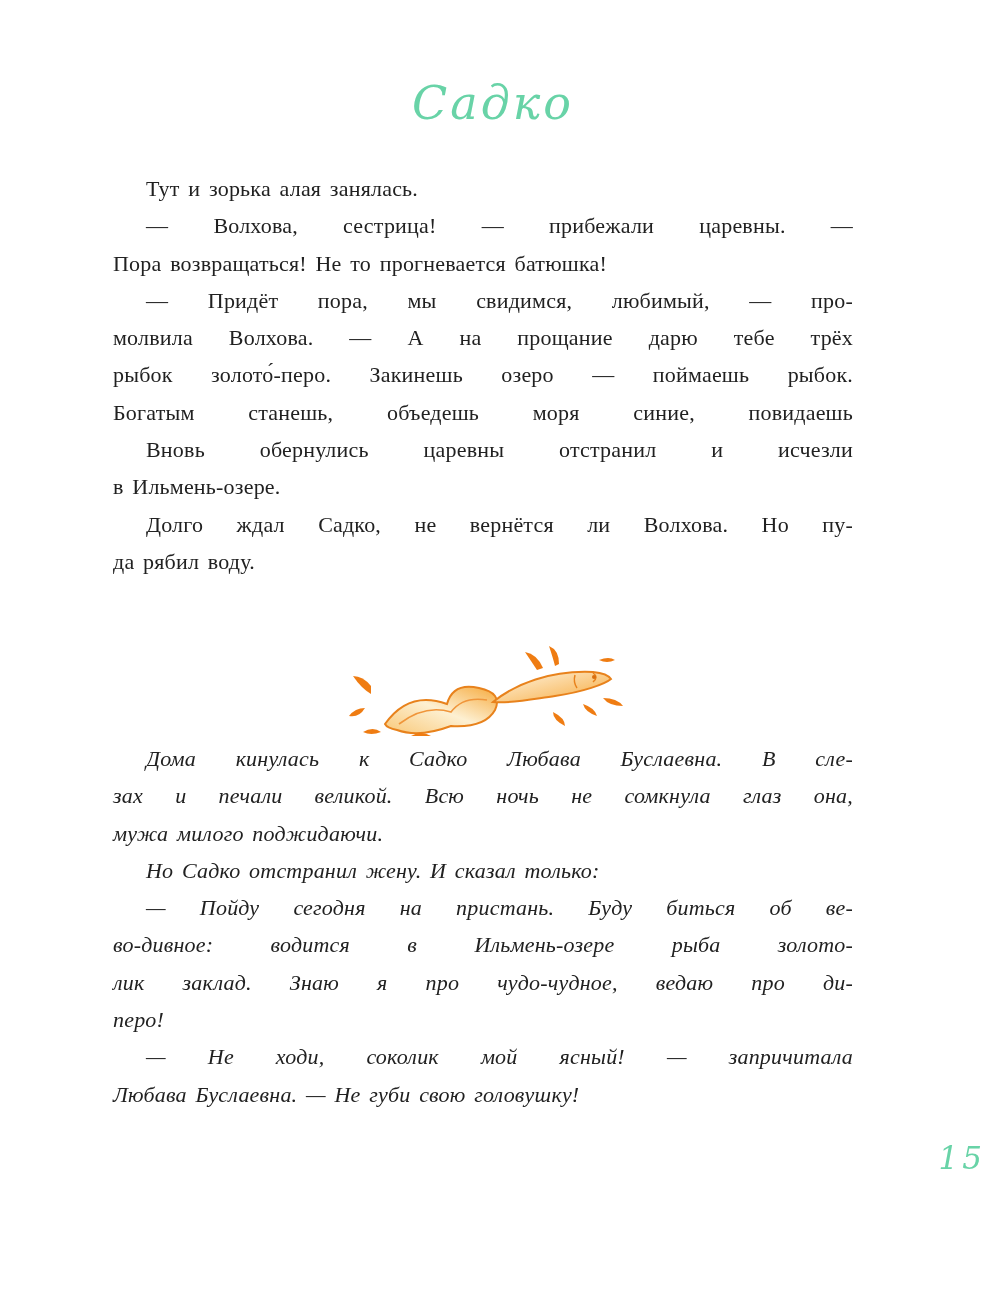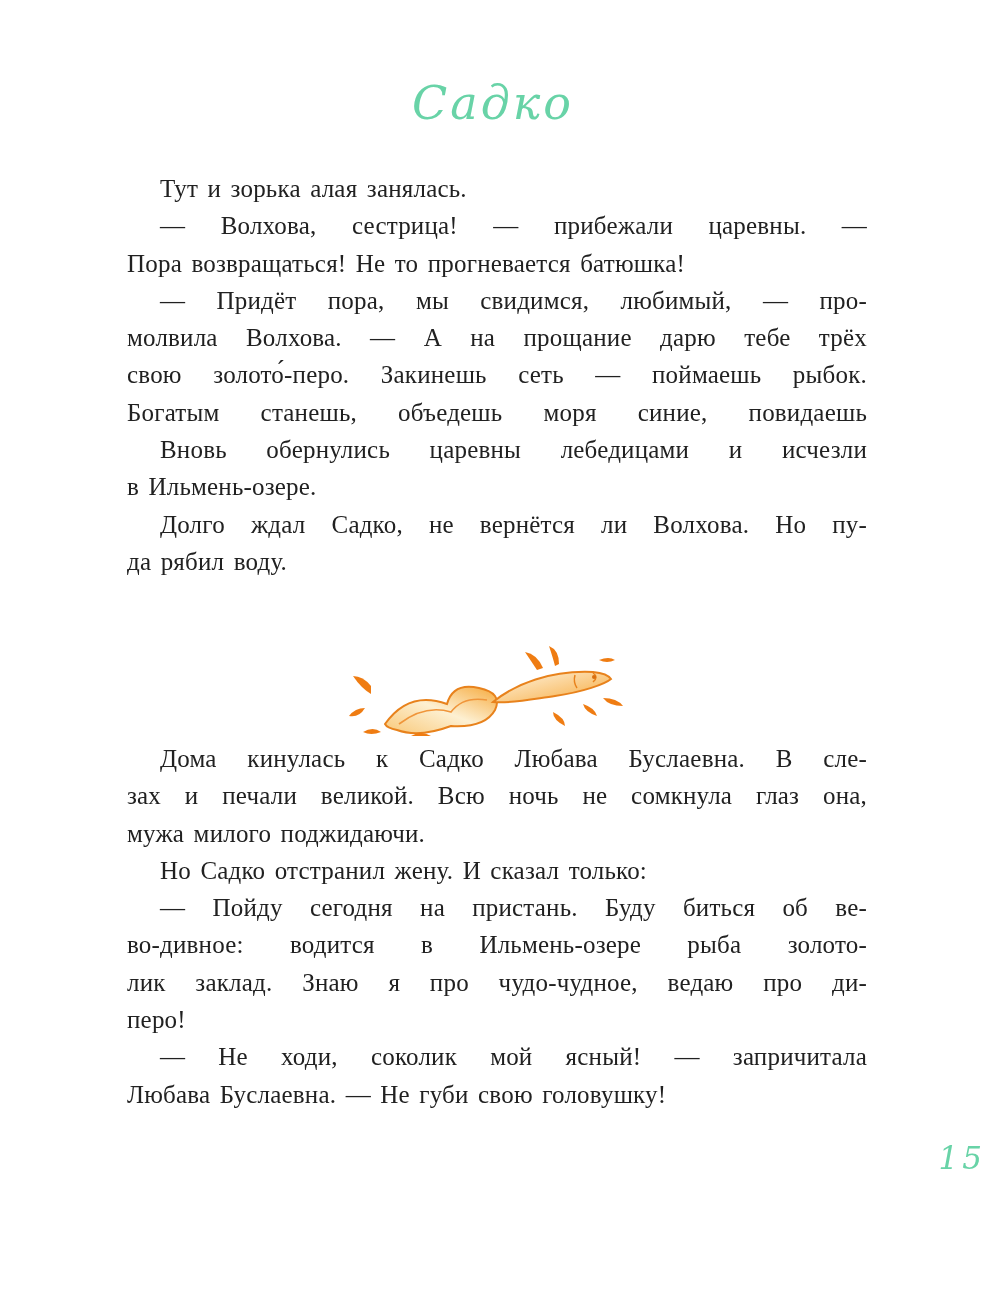--- a/index.html
+++ b/index.html
@@ -23,30 +23,30 @@
     text-align: center;
     font-family: "DejaVu Serif", serif;
     font-style: italic;
     font-weight: 400;
     font-size: 46px;
     letter-spacing: 3px;
     color: #68d3a7;
   }
   .text-block {
     position: absolute;
-    left: 127px;
+    left: 113px;
     width: 740px;
-    font-size: 25px;
+    font-size: 22px;
     line-height: 37.3px;
     color: #212121;
     word-spacing: 3px;
     letter-spacing: 0.2px;
   }
   .text-block.top { top: 170px; }
-  .text-block.bottom { top: 740px; }
+  .text-block.bottom { top: 740px; font-style: italic; }
   .line { text-align: left; white-space: normal; }
   .line.just {
     text-align: justify;
     text-align-last: justify;
   }
   .line.indent { text-indent: 33px; }
   .fish-wrap {
     position: absolute;
     top: 646px;
     left: 50%;
@@ -73,23 +73,23 @@
 <div class="page">
 
   <div class="chapter-header">Садко</div>
 
   <div class="text-block top">
       <div class="line indent">Тут и зорька алая занялась.</div>
       <div class="line just indent">— Волхова, сестрица! — прибежали царевны. —</div>
       <div class="line">Пора возвращаться! Не то прогневается батюшка!</div>
       <div class="line just indent">— Придёт пора, мы свидимся, любимый, — про-</div>
       <div class="line just">молвила Волхова. — А на прощание дарю тебе трёх</div>
-      <div class="line just">свою золото́-перо. Закинешь сеть — поймаешь рыбок.</div>
+      <div class="line just">рыбок золото́-перо. Закинешь озеро — поймаешь рыбок.</div>
       <div class="line just">Богатым станешь, объедешь моря синие, повидаешь</div>
-      <div class="line just indent">Вновь обернулись царевны лебедицами и исчезли</div>
+      <div class="line just indent">Вновь обернулись царевны отстранил и исчезли</div>
       <div class="line">в Ильмень-озере.</div>
       <div class="line just indent">Долго ждал Садко, не вернётся ли Волхова. Но пу-</div>
       <div class="line">да рябил воду.</div>
     </div>
 
   <div class="fish-wrap">
     <svg viewBox="0 0 292 90" width="292" height="90">
       <defs>
         <linearGradient id="fishGrad" x1="0" y1="0" x2="1" y2="1">
           <stop offset="0" stop-color="#fff7e6"></stop>

